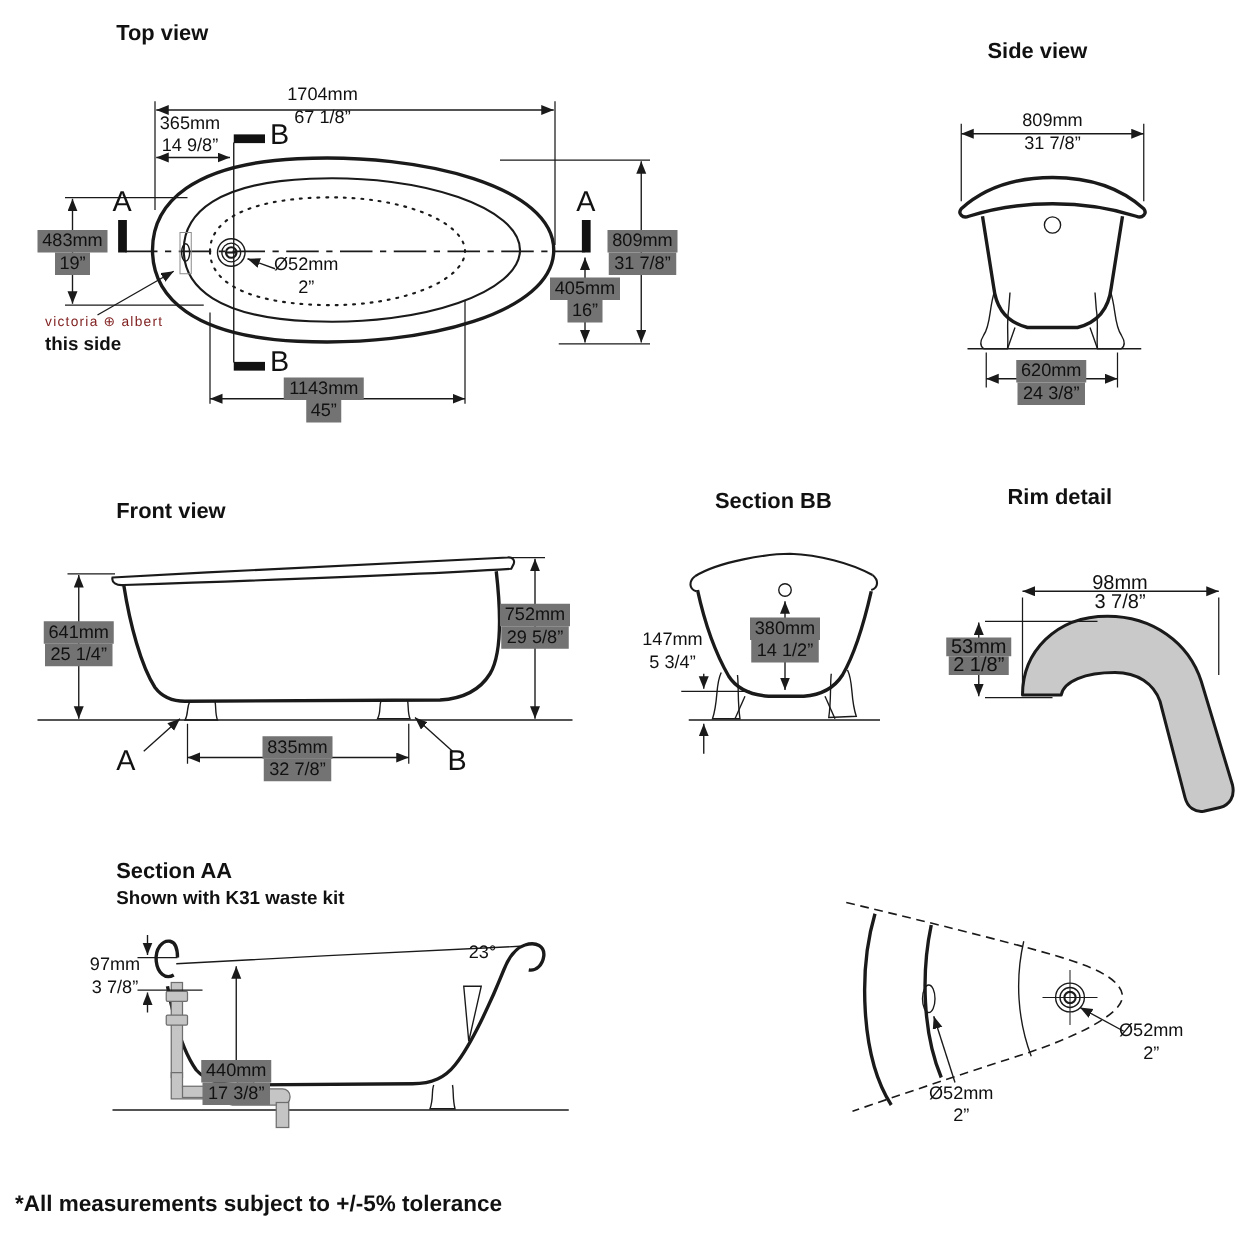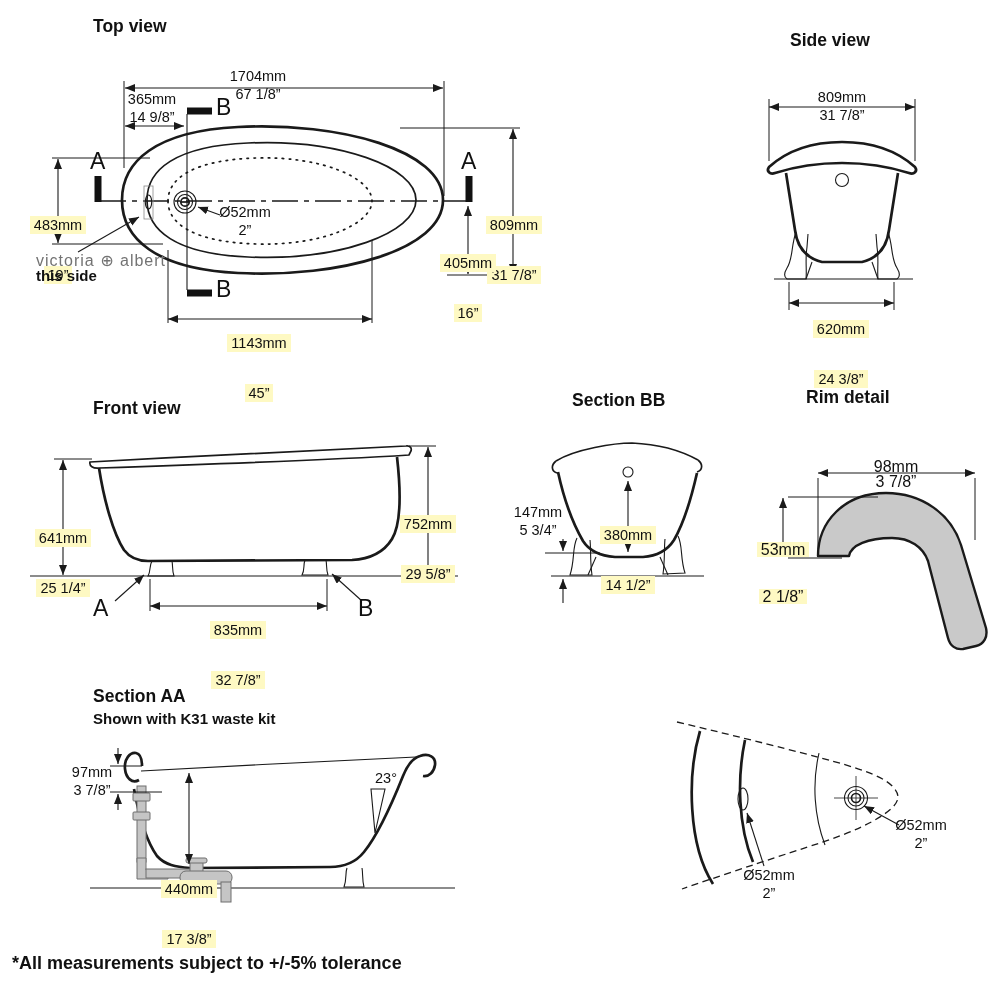--- a/index.html
+++ b/index.html
@@ -17,23 +17,23 @@
   .dash{stroke:#1a1a1a;stroke-width:1.3;fill:none;stroke-dasharray:7 4.5;}
   .bar{stroke:#111;stroke-width:7;fill:none;}
   .gray{fill:#c9c9c9;stroke:#1a1a1a;stroke-width:2.4;stroke-linejoin:round;}
   .pipe{fill:#c5c5c5;stroke:#6e6e6e;stroke-width:1;}
   
   .title{position:absolute;font-weight:bold;font-size:17.5px;white-space:nowrap;}
   .subtitle{position:absolute;font-weight:bold;font-size:15px;white-space:nowrap;}
   .dim{position:absolute;display:flex;flex-direction:column;align-items:center;
        font-size:14.5px;line-height:18px;white-space:nowrap;}
   .dim.small{font-size:16px;line-height:15px;}
-  .dim.bg span{background:#fef9c3;padding:0 4px;margin-top:32px;}
+  .dim.bg span{background:#737373;padding:0 4px;}
   .marker{position:absolute;font-size:23px;color:#111;white-space:nowrap;}
-  .logo{position:absolute;color:#737373;font-size:16px;letter-spacing:1px;white-space:nowrap;}
+  .logo{position:absolute;color:#7f1d1d;font-size:11px;letter-spacing:1px;white-space:nowrap;}
   .logonote{position:absolute;font-weight:bold;font-size:15px;white-space:nowrap;}
   .footer{position:absolute;font-weight:bold;font-size:18px;white-space:nowrap;}
 </style>
 </head>
 <body>
 
 <div id="page">
 
 <svg id="art" width="1000" height="1000" viewBox="0 0 1000 1000">
   <defs>
@@ -268,21 +268,21 @@
   <div class="title" style="left:93px;top:686px">Section AA</div>
   <div class="subtitle" style="left:93px;top:710px">Shown with K31 waste kit</div>
   <div class="dim" style="left:52px;top:763px;width:80px">
     <span>97mm</span>
       <span>3 7/8”</span>
   </div>
   <div class="dim bg" style="left:139px;top:848px;width:100px">
     <span>440mm</span>
       <span>17 3/8”</span>
   </div>
-  <div class="dim" style="left:366px;top:769px;width:40px">
+  <div class="dim" style="left:366px;top:753px;width:40px">
     <span>23°</span>
   </div>
 
   <div class="dim" style="left:719px;top:866px;width:100px">
     <span>Ø52mm</span>
       <span>2”</span>
   </div>
   <div class="dim" style="left:871px;top:816px;width:100px">
     <span>Ø52mm</span>
       <span>2”</span>

